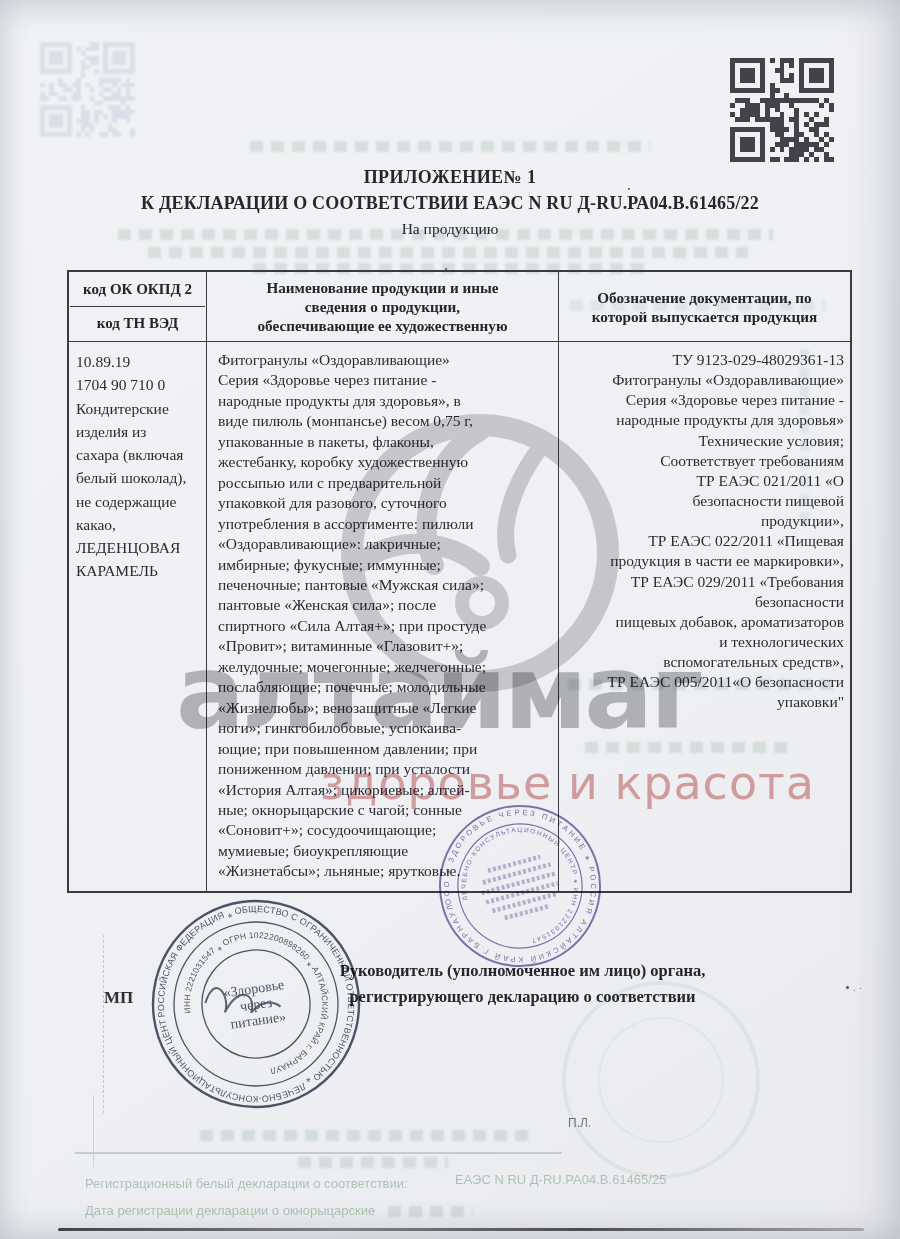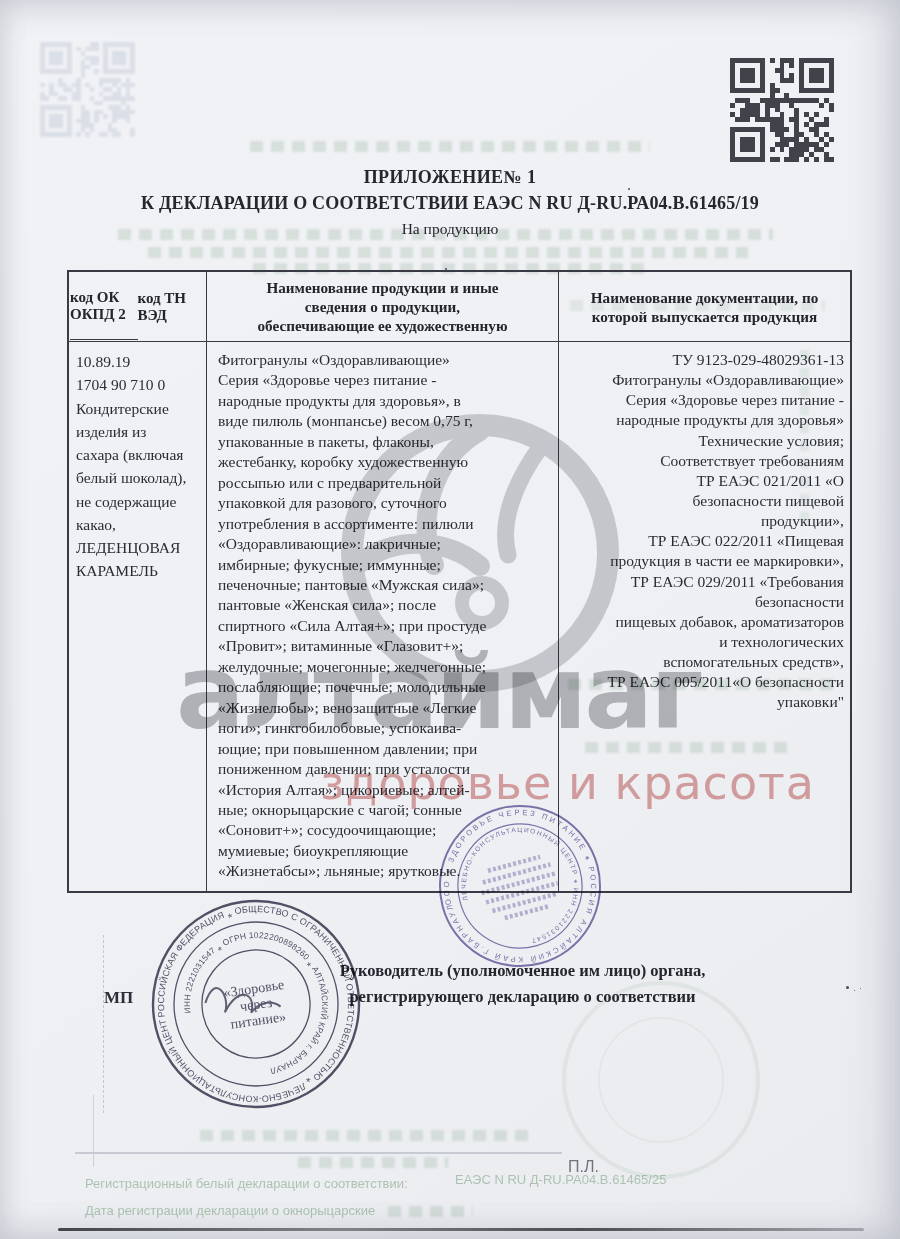--- a/index.html
+++ b/index.html
@@ -21,21 +21,21 @@
   
   .doc-table{position:absolute;left:67px;top:270px;width:781px;height:619px;z-index:3;
         border:2px solid #3a3a44;display:grid;
         grid-template-columns:138px 352px 1fr;grid-template-rows:70px 1fr;
         background:transparent;}
   .cell{box-sizing:border-box;}
   .b-r{border-right:1.6px solid #3a3a44;}
   .b-b{border-bottom:1.6px solid #3a3a44;}
   .hdr{font-weight:bold;font-size:15.2px;line-height:1.25;text-align:center;
        display:flex;align-items:center;justify-content:center;white-space:pre-line;color:#24242c;}
-  .hdr-codes{display:flex;flex-direction:row;padding:1px;justify-content:flex-end;}
+  .hdr-codes{display:flex;flex-direction:column;padding:1px;justify-content:flex-end;}
   .hdr-codes > div{flex:1;display:flex;align-items:center;justify-content:center;
        font-weight:bold;font-size:15px;color:#24242c;}
   .hdr-codes > div:first-child{border-bottom:1.6px solid #3a3a44;}
   .body-text{white-space:pre-line;font-size:15.5px;}
   .codes-cell{padding:8px 4px 0 7px;line-height:1.5;}
   .product-cell{padding:8px 6px 0 11px;line-height:1.32;}
   .docs-cell{padding:8px 6px 0 11px;line-height:1.3;text-align:right;}
 
   
   .wm-logo{position:absolute;left:330px;top:403px;width:300px;height:300px;z-index:4;
@@ -63,22 +63,22 @@
   #qr-main{left:730px;top:58px;width:104px;height:104px;}
   #qr-ghost{left:40px;top:42px;width:95px;height:95px;opacity:.22;filter:blur(1px);}
 
   
   .ghost-strip{position:absolute;height:11px;z-index:1;opacity:.45;filter:blur(1.3px);
        background:repeating-linear-gradient(90deg,rgba(138,168,144,.55) 0 13px,rgba(138,168,144,0) 13px 21px);}
   .ghost-vstrip{position:absolute;width:9px;z-index:1;opacity:.28;filter:blur(1.3px);
        background:repeating-linear-gradient(180deg,rgba(138,168,144,.55) 0 11px,rgba(138,168,144,0) 11px 18px);}
   .bleed-text{position:absolute;z-index:2;font-family:"Liberation Sans",sans-serif;
        font-size:13px;color:#9db8a2;opacity:.8;filter:blur(.4px);white-space:nowrap;}
-  .initials{position:absolute;left:568px;top:1116px;font-size:16px;color:#4a4a55;opacity:.75;z-index:3;
-       font-family:"Liberation Sans",sans-serif;margin-top:42px;}
+  .initials{position:absolute;left:568px;top:1116px;font-size:12px;color:#4a4a55;opacity:.75;z-index:3;
+       font-family:"Liberation Sans",sans-serif;}
 
   
   .fold-dash{position:absolute;left:103px;top:935px;height:178px;width:0;z-index:2;
        border-left:1.5px dashed #b9bec8;opacity:.8;}
   .fold-line{position:absolute;left:93px;top:1095px;height:72px;width:1px;background:#ccd0d7;z-index:2;}
   .faint-hline{position:absolute;left:75px;top:1152px;width:487px;height:1.5px;background:#c6cad2;z-index:2;}
   .bottom-line{position:absolute;left:58px;top:1228px;width:806px;height:3px;border-radius:2px;z-index:3;
        background:linear-gradient(90deg,rgba(28,28,34,.85),rgba(28,28,34,.5) 35%,rgba(28,28,34,.8) 65%,rgba(28,28,34,.3) 100%);}
   .speck{position:absolute;background:#4c4c55;border-radius:50%;z-index:3;}
 </style>
@@ -368,32 +368,32 @@
         <rect x="2" y="2" width="3" height="3" fill="#42424b"></rect>
         <rect x="14" y="0" width="7" height="7" fill="#42424b"></rect>
         <rect x="15" y="1" width="5" height="5" fill="#eef0f3"></rect>
         <rect x="16" y="2" width="3" height="3" fill="#42424b"></rect>
         <rect x="0" y="14" width="7" height="7" fill="#42424b"></rect>
         <rect x="1" y="15" width="5" height="5" fill="#eef0f3"></rect>
         <rect x="2" y="16" width="3" height="3" fill="#42424b"></rect>
       </svg></div>
 
   <div class="title t1">ПРИЛОЖЕНИЕ№ 1</div>
-  <div class="title t2">К ДЕКЛАРАЦИИ О СООТВЕТСТВИИ ЕАЭС N RU Д-RU.РА04.В.61465/19</div>
+  <div class="title t2">К ДЕКЛАРАЦИИ О СООТВЕТСТВИИ ЕАЭС N RU Д-RU.РА04.В.61465/22</div>
   <div class="title t3">На продукцию</div>
 
   <div class="doc-table">
     <div class="cell b-r b-b hdr-codes">
       <div>код ОК ОКПД 2</div>
       <div>код ТН ВЭД</div>
     </div>
     <div class="cell b-r b-b hdr">Наименование продукции и иные
 сведения о продукции,
 обеспечивающие ее художественную</div>
-    <div class="cell b-b hdr">Наименование документации, по
+    <div class="cell b-b hdr">Обозначение документации, по
 которой выпускается продукция</div>
 
     <div class="cell b-r body-text codes-cell">10.89.19
 1704 90 710 0
 Кондитерские
 изделия из
 сахара (включая
 белый шоколад),
 не содержащие
 какао,

